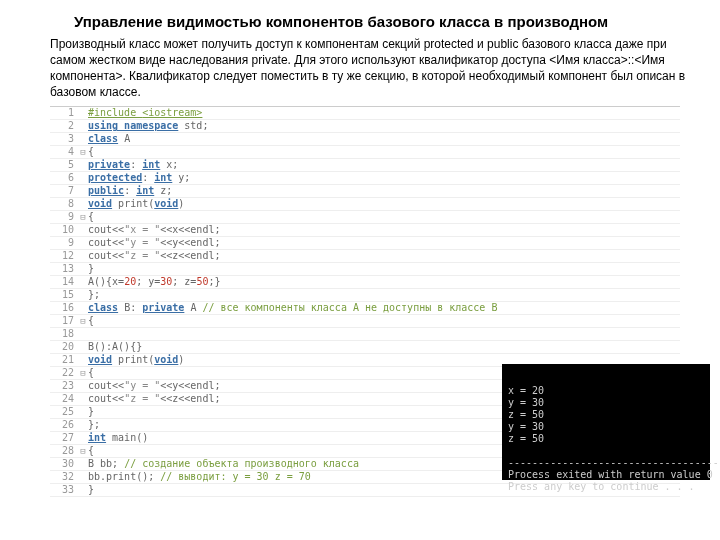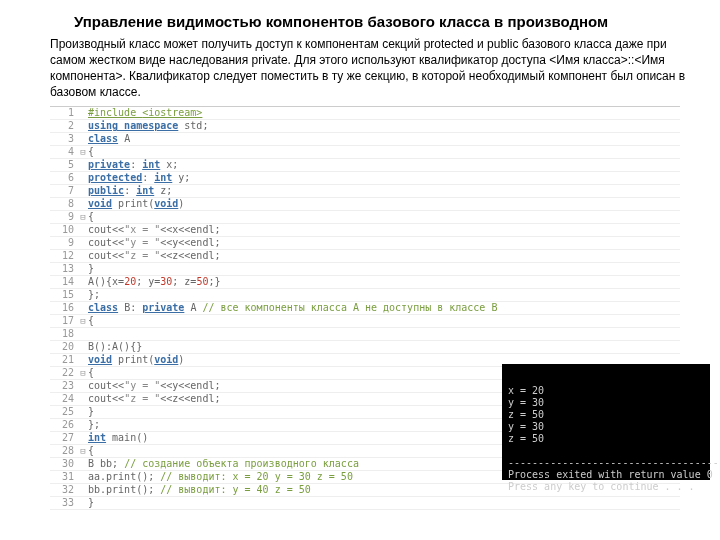--- a/index.html
+++ b/index.html
@@ -216,28 +216,23 @@
       <div class="gutter">28</div>
       <div class="fold">⊟</div>
       <div class="code-text"><span class="op">{</span></div>
     </div>
     <div class="code-line">
       <div class="gutter">30</div>
       <div class="fold"></div>
       <div class="code-text"><span class="op">B bb; </span><span class="comment">// создание объекта производного класса</span></div>
     </div>
     <div class="code-line">
-      <div class="gutter">31</div>
-      <div class="fold"></div>
-      <div class="code-text"><span class="op">aa.print(); </span><span class="comment">// выводит: x = 20 y = 30 z = 50</span></div>
-    </div>
-    <div class="code-line">
       <div class="gutter">32</div>
       <div class="fold"></div>
-      <div class="code-text"><span class="op">bb.print(); </span><span class="comment">// выводит: y = 40 z = 50</span></div>
+      <div class="code-text"><span class="op">bb.print(); </span><span class="comment">// выводит: y = 30 z = 70</span></div>
     </div>
     <div class="code-line">
       <div class="gutter">33</div>
       <div class="fold"></div>
       <div class="code-text"><span class="op">}</span></div>
     </div>
   </div>
 
 <div class="console">x = 20
 y = 30

